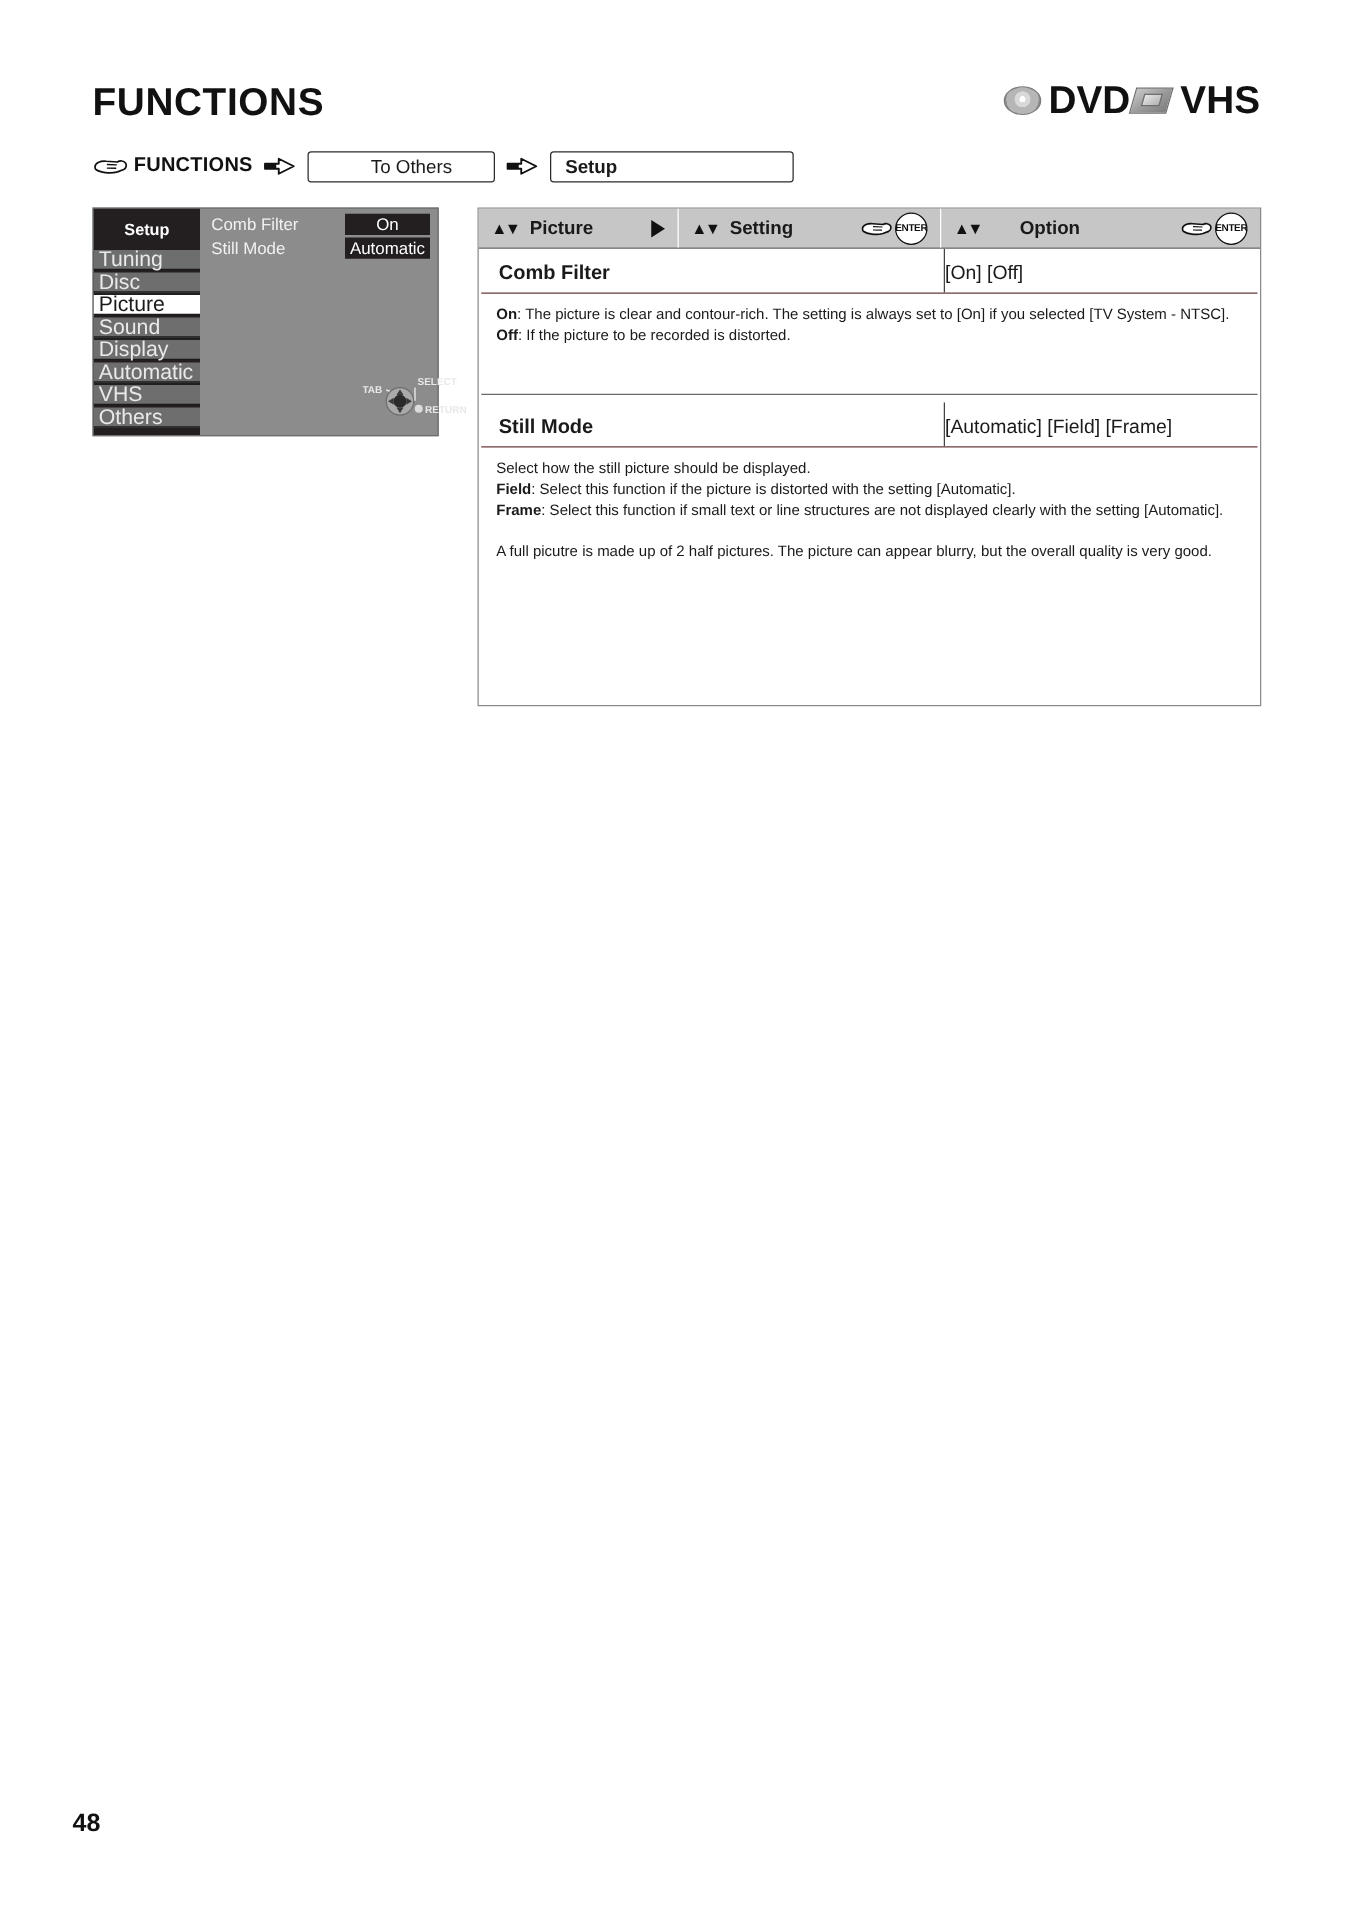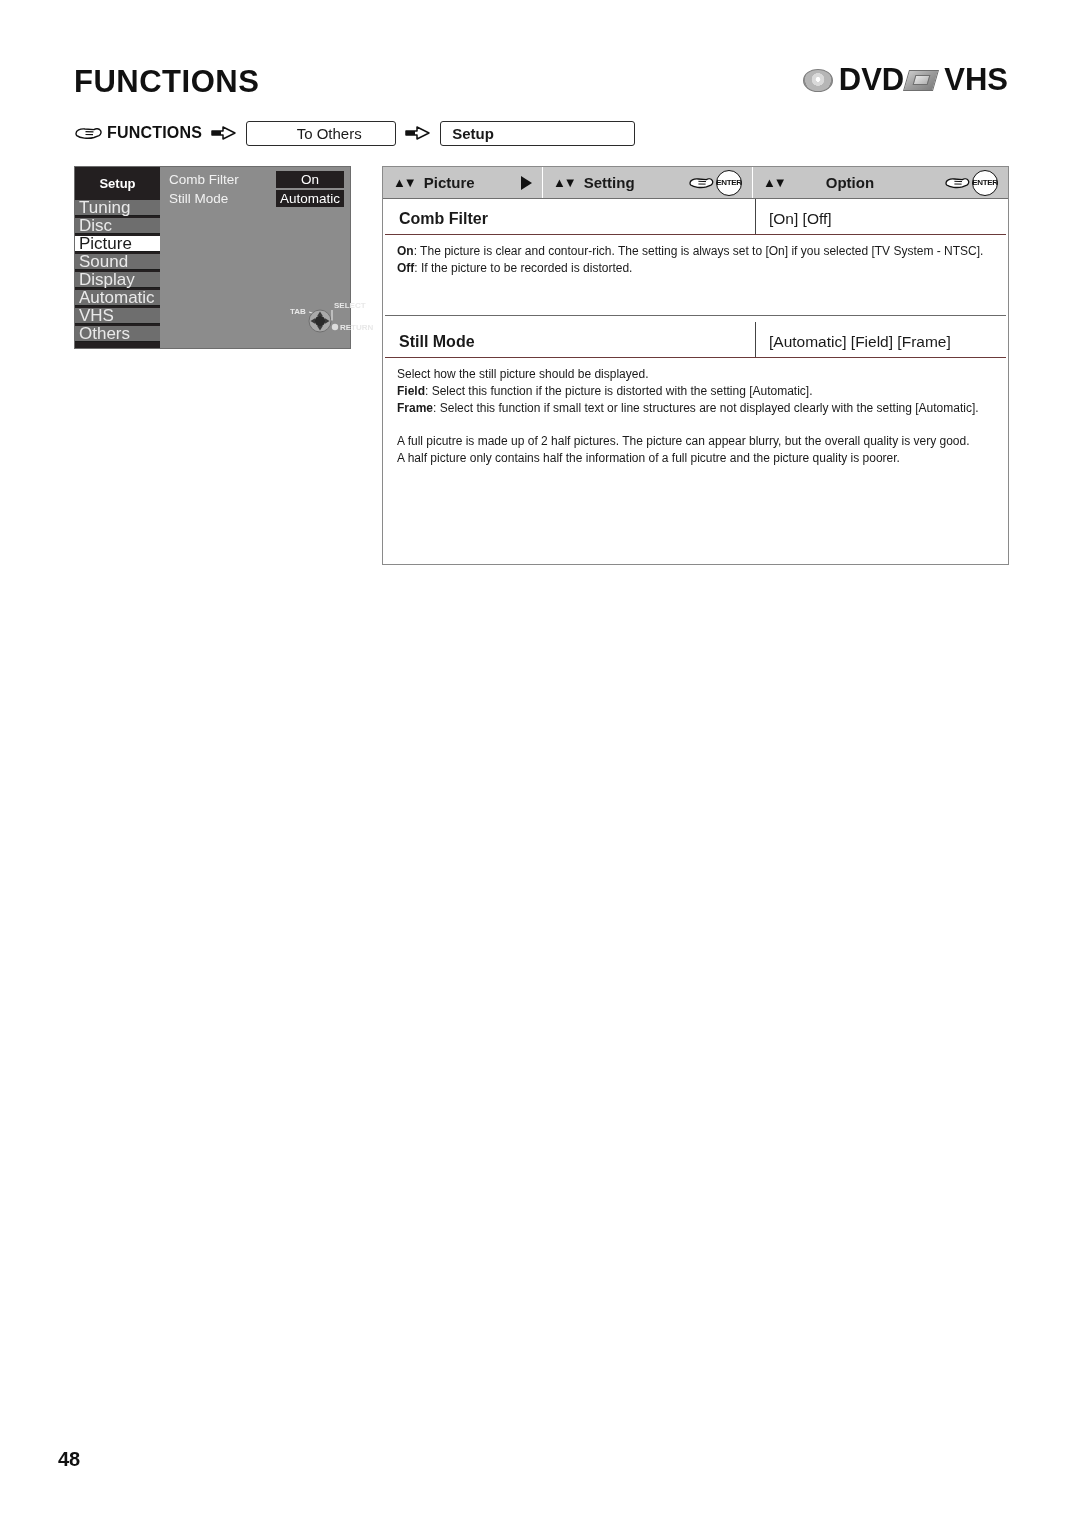--- a/index.html
+++ b/index.html
@@ -298,21 +298,20 @@
     width: 356px;
     font-size: 16px;
     font-weight: bold;
     padding-bottom: 6px;
     box-sizing: border-box;
   }
   .entry-values {
     flex: 1;
     font-size: 15.5px;
     padding-bottom: 6px;
-    padding-left: 13px;
     border-left: 1.5px solid #444;
     box-sizing: border-box;
     align-self: stretch;
     display: flex;
     align-items: flex-end;
   }
   .entry-desc {
     padding: 8px 14px 10px 14px;
     font-size: 12px;
     line-height: 1.42;
@@ -451,21 +450,21 @@
       <span class="enter-icon">
         <svg width="26" height="13" viewBox="0 0 26 13">
           <path d="M2 7 C2 4.4 5.6 2.6 10.2 3 L18.4 3.6 C20.3 2.4 23 2.8 24.2 4.4 C25.3 5.9 24.7 8 22.9 9.1 L18.4 10.8 C13 12.3 5.6 11.2 2.7 9 C2.2 8.6 2 8 2 7 Z" fill="#ffffff" stroke="#111" stroke-width="1.3" stroke-linejoin="round"></path>
           <path d="M10.4 5.3 L18 5.6 M10.4 8 L17.6 8.1" stroke="#111" stroke-width="1" fill="none"></path>
         </svg>
         <span class="enter-circle">ENTER</span>
       </span>
     </div>
     <div class="panel-head-col col-option">
       <span class="ud-arrows">▲▼</span>
-      <span style="margin-left:32px">Option</span>
+      <span style="margin-left:22px">Option</span>
       <span class="head-spacer"></span>
       <span class="enter-icon">
         <svg width="26" height="13" viewBox="0 0 26 13">
           <path d="M2 7 C2 4.4 5.6 2.6 10.2 3 L18.4 3.6 C20.3 2.4 23 2.8 24.2 4.4 C25.3 5.9 24.7 8 22.9 9.1 L18.4 10.8 C13 12.3 5.6 11.2 2.7 9 C2.2 8.6 2 8 2 7 Z" fill="#ffffff" stroke="#111" stroke-width="1.3" stroke-linejoin="round"></path>
           <path d="M10.4 5.3 L18 5.6 M10.4 8 L17.6 8.1" stroke="#111" stroke-width="1" fill="none"></path>
         </svg>
         <span class="enter-circle">ENTER</span>
       </span>
     </div>
   </div>
@@ -485,19 +484,18 @@
 
     <div class="entry-head" style="margin-top:6px">
       <div class="entry-name">Still Mode</div>
       <div class="entry-values">[Automatic] [Field] [Frame]</div>
     </div>
     <div class="entry-desc">
       <p><b></b><span>Select how the still picture should be displayed.</span></p>
       <p><b>Field</b><span>: Select this function if the picture is distorted with the setting [Automatic].</span></p>
       <p><b>Frame</b><span>: Select this function if small text or line structures are not displayed clearly with the setting [Automatic].</span></p>
       <p class="gap"><span>A full picutre is made up of 2 half pictures. The picture can appear blurry, but the overall quality is very good.</span></p>
-      <p><span>A half picture only contains half the information of a full picutre and the picture quality is poorer.</span></p>
     </div>
 
   </div>
 </div>
 
 <div style="position:absolute;left:58px;top:1448px;font-size:20px;font-weight:bold;color:#111;">48</div>
 
 </body></html>

